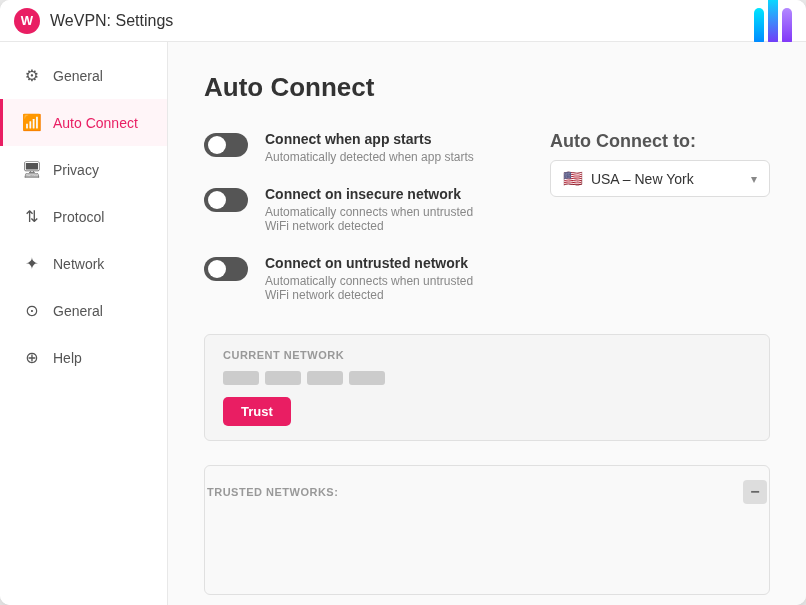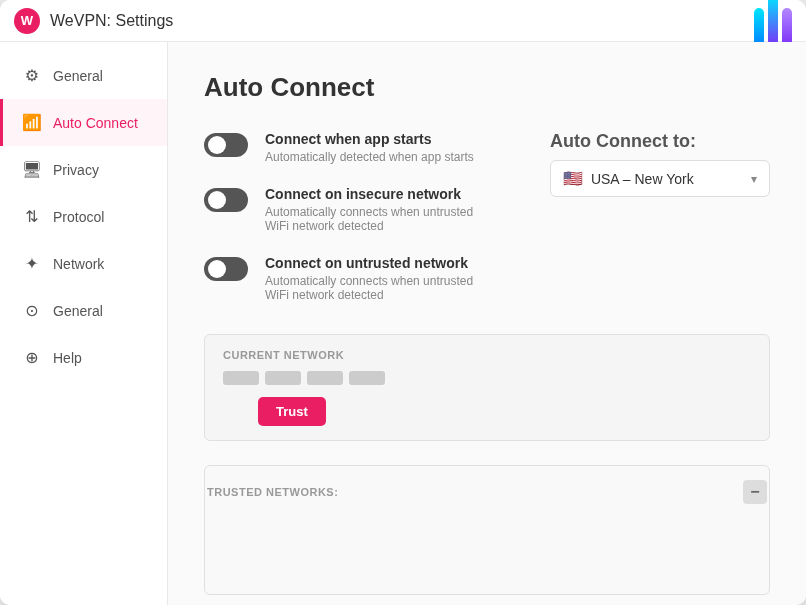--- a/index.html
+++ b/index.html
@@ -237,21 +237,20 @@
     }
     .trust-button {
       background: #e91e63;
       color: #fff;
       border: none;
       border-radius: 5px;
       padding: 7px 18px;
       font-size: 13px;
       font-weight: 600;
       cursor: pointer;
-      margin-left: 35px;
     }
     .trusted-networks-box {
       background: #f9f9f9;
       border: 1px solid #e0e0e0;
       border-radius: 6px;
       padding: 14px 2px;
       flex: 1;
       min-height: 130px;
     }
     .trusted-networks-header {

